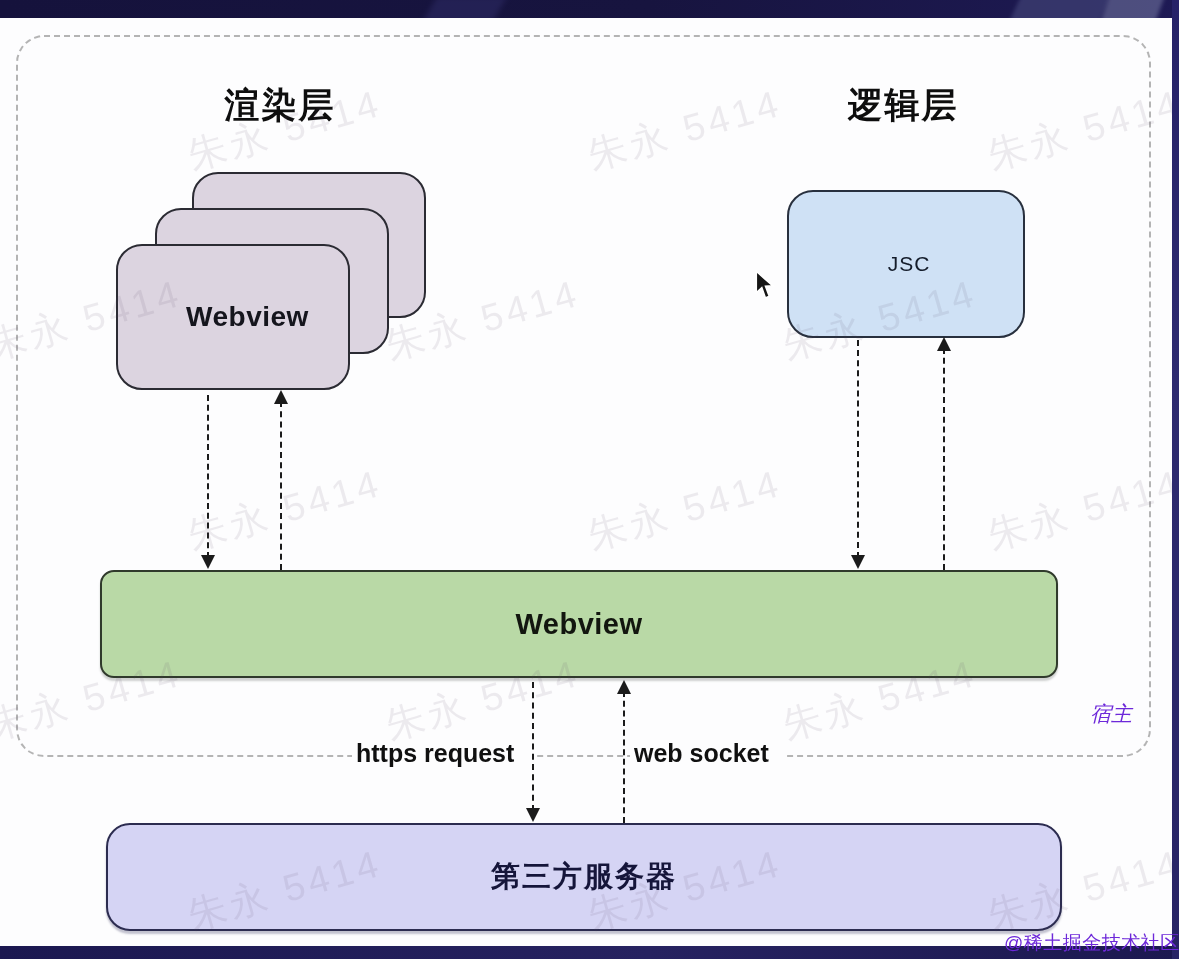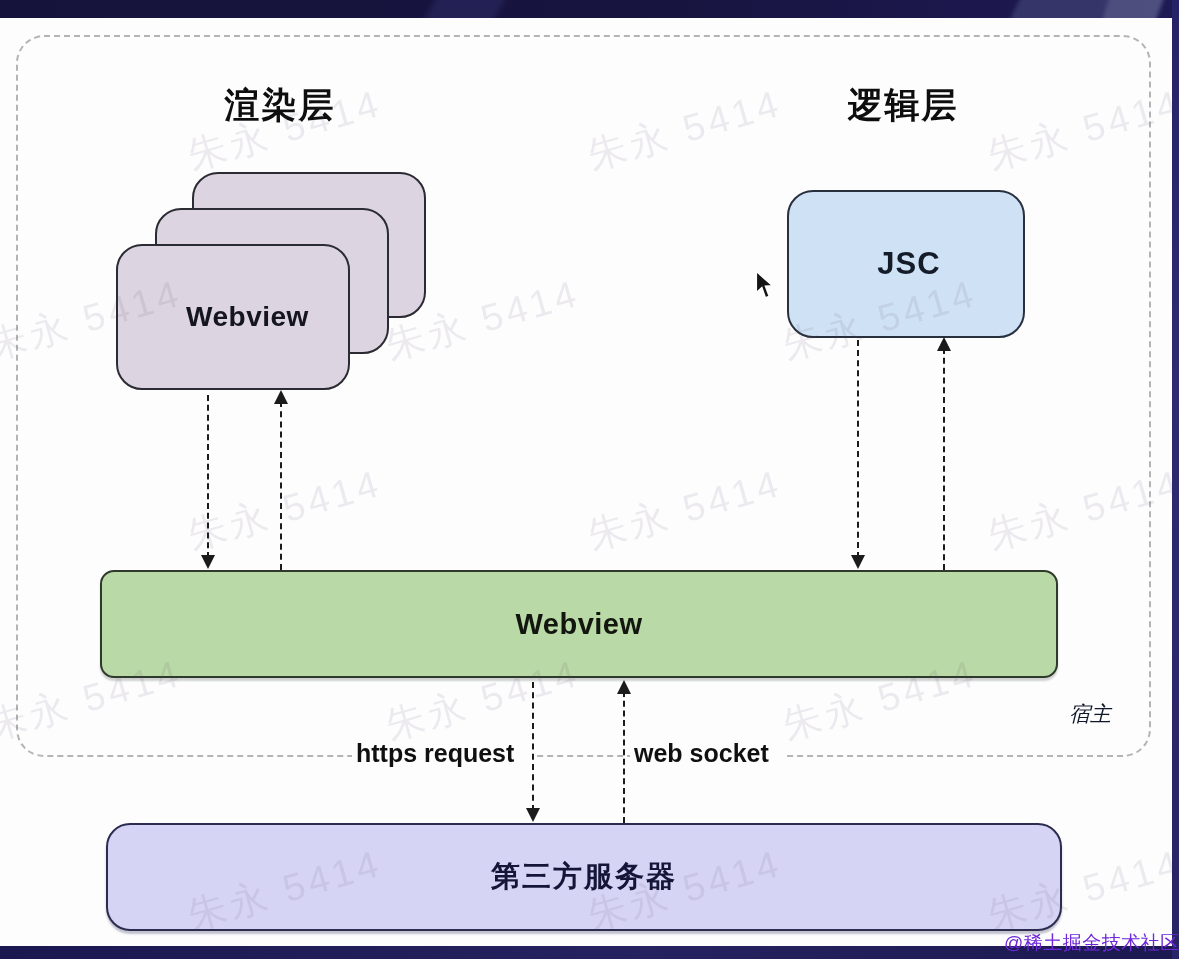--- a/index.html
+++ b/index.html
@@ -22,37 +22,37 @@
   .wm-layer{position:absolute;inset:0;z-index:5;pointer-events:none;}
   .wm{position:absolute;transform:translate(-50%,-50%) rotate(-16deg);
     font-size:38px;font-weight:400;letter-spacing:4px;white-space:nowrap;
     color:rgba(90,70,100,0.10);}
   .credit{position:absolute;left:1004px;top:930px;width:172px;z-index:8;
     font-size:19px;letter-spacing:.5px;color:#6d28d9;white-space:nowrap;text-align:center;}
   
   .frame{position:absolute;left:16px;top:35px;width:1131px;height:718px;z-index:1;
     border:2px dashed var(--c-frame-border,#b4b4b4);border-radius:28px;}
   .host-label{position:absolute;left:1048px;top:700px;width:84px;z-index:3;
-    font-size:21px;font-style:italic;font-weight:500;color:#0f172a;text-align:center;}
+    font-size:21px;font-style:italic;font-weight:500;color:#6d28d9;text-align:right;}
   
   .sec-title{position:absolute;z-index:2;width:220px;text-align:center;
     font-size:35px;font-weight:700;color:#0e0e0e;letter-spacing:2px;}
   .t-render{left:170px;top:82px;}
   .t-logic{left:793px;top:82px;}
   
   .card{position:absolute;z-index:2;border:2px solid var(--c-box-border,#2b2b33);
     display:flex;align-items:center;justify-content:center;box-sizing:border-box;}
   .wv{width:234px;height:146px;border-radius:26px;background:var(--c-webview-fill,#dcd4e0);}
   .wv-back{left:192px;top:172px;}
   .wv-mid{left:155px;top:208px;z-index:3;}
   .wv-front{left:116px;top:244px;z-index:4;padding-left:29px;}
   .wv-front .box-label{font-size:28px;font-weight:700;color:#15151d;letter-spacing:.5px;}
   .jsc{left:787px;top:190px;width:238px;height:148px;border-radius:26px;
     background:var(--c-jsc-fill,#cfe1f5);border-color:#28303e;}
-  .jsc .box-label{font-size:31px;font-weight:700;color:#141c2a;letter-spacing:1px;margin-left:6px;}
+  .jsc .box-label{font-size:21px;font-weight:400;color:#141c2a;letter-spacing:1px;margin-left:6px;}
   .native{left:100px;top:570px;width:958px;height:108px;border-radius:14px;
     background:var(--c-native-fill,#b9d9a6);border-color:#303a2c;
     box-shadow:0 3px 2px rgba(70,80,70,.25);}
   .native .box-label{font-size:29px;font-weight:700;color:#12160f;letter-spacing:.5px;}
   .server{left:106px;top:823px;width:956px;height:108px;border-radius:24px;
     background:var(--c-server-fill,#d5d4f4);border-color:#2c2c50;
     box-shadow:0 3px 2px rgba(60,60,100,.3);}
   .server .box-label{font-size:29px;font-weight:700;color:#15153a;letter-spacing:2px;}
   
   .arrow{position:absolute;z-index:3;width:0;}

